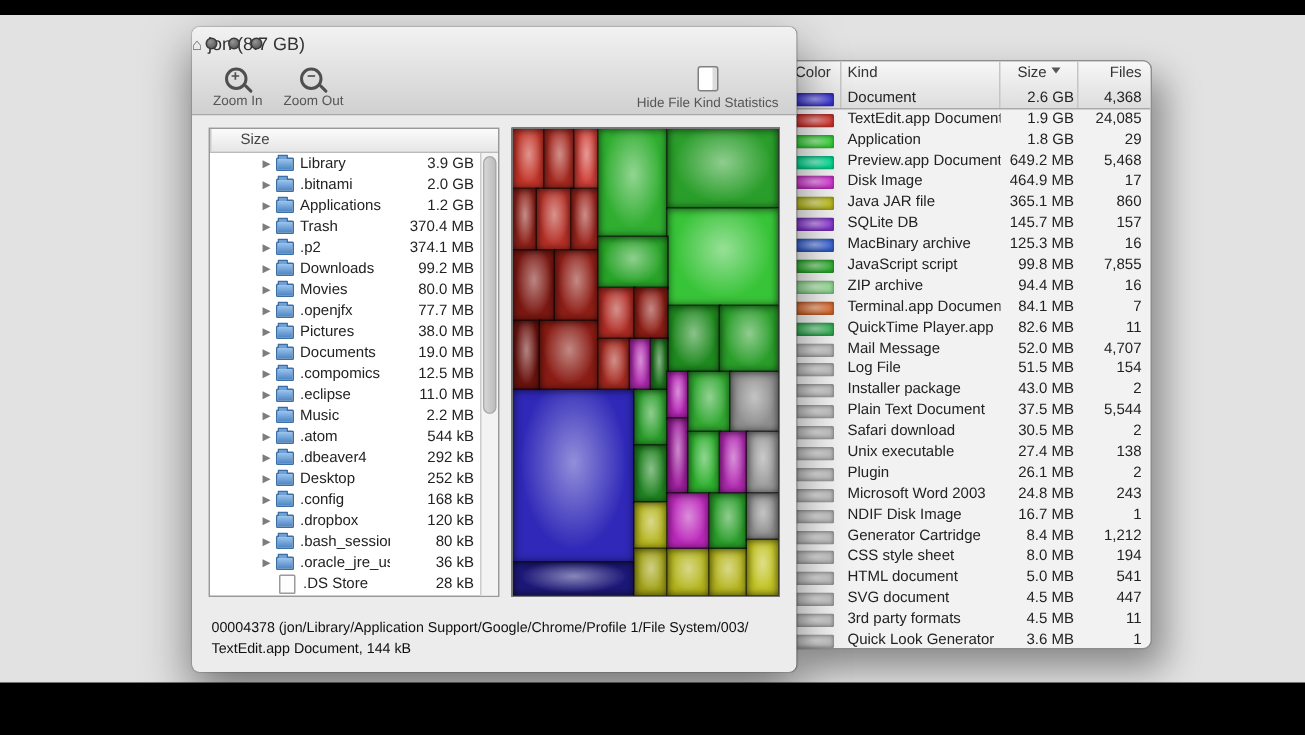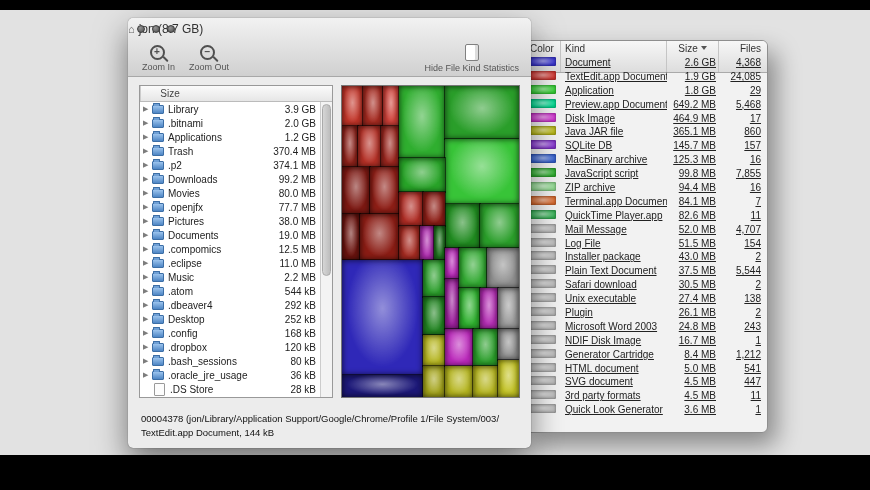--- a/index.html
+++ b/index.html
@@ -48,21 +48,21 @@
   
   .content{position:absolute;top:59px;left:0;right:0;bottom:44px;}
   .listpanel{position:absolute;left:11px;top:8px;width:194px;bottom:6px;
     background:#fff;border:1px solid #999;box-sizing:border-box;}
   .listheader{height:16px;display:flex;font-size:10px;color:#444;
     background:linear-gradient(#fbfbfb,#e6e6e6);border-bottom:1px solid #bbb;
     line-height:15px;box-sizing:border-box;}
   .lh-name{flex:1;padding-left:18px;}
   .lh-size{width:58px;border-left:1px solid #ccc;text-align:center;}
   .listrows{position:absolute;top:16px;bottom:0;left:0;right:12px;overflow:hidden;}
-  .flrow{display:flex;align-items:center;height:14px;font-size:10px;color:#222;padding-left:3px;}
+  .flrow{display:flex;align-items:center;height:14px;font-size:10px;color:#222;padding-left:3px;margin-left:32px;}
   .tri{width:9px;font-size:7px;color:#7d7d7d;flex:none;}
   .folder{width:12px;height:9px;margin-right:4px;flex:none;border-radius:1px;position:relative;
     background:linear-gradient(#9cc4ee,#4d85c4);border:1px solid #3c6ea6;box-sizing:border-box;}
   .folder::before{content:"";position:absolute;left:0;top:-3px;width:5px;height:2px;
     background:#6fa0d6;border:1px solid #3c6ea6;border-bottom:none;border-radius:1px 1px 0 0;}
   .fileicon{width:9px;height:11px;margin:0 5px 0 2px;flex:none;background:#fdfdfd;
     border:1px solid #9a9a9a;border-radius:1px;}
   .fname{flex:1;white-space:nowrap;overflow:hidden;}
   .fsize{width:56px;text-align:right;padding-right:4px;flex:none;}
   .flscrollbar{position:absolute;right:0;top:16px;bottom:0;width:12px;
@@ -88,21 +88,21 @@
   .statsheader{height:32px;display:flex;font-size:10px;color:#333;
     background:linear-gradient(#f7f7f7,#dddddd);border-bottom:1px solid #aaa;
     line-height:15px;box-sizing:border-box;}
   .sh-color{width:36px;padding-left:5px;border-right:1px solid #c5c5c5;box-sizing:border-box;}
   .sh-kind{flex:1;padding-left:4px;border-right:1px solid #c5c5c5;}
   .sh-size{width:52px;text-align:center;border-right:1px solid #c5c5c5;box-sizing:border-box;}
   .sortchev{display:inline-block;width:0;height:0;margin-left:3px;vertical-align:2px;
     border-left:3px solid transparent;border-right:3px solid transparent;border-top:4px solid #555;}
   .sh-files{width:48px;text-align:right;padding-right:6px;box-sizing:border-box;}
   .statsrows{position:absolute;top:16px;left:0;right:0;bottom:0;overflow:hidden;}
-  .strow{display:flex;align-items:flex-start;height:13.9px;font-size:10px;color:#222;text-decoration:underline;}
+  .strow{display:flex;align-items:flex-end;height:13.9px;font-size:10px;color:#222;}
   .swatchcell{width:36px;display:flex;justify-content:center;flex:none;}
   .swatch{width:26px;height:9px;border-radius:1px;box-shadow:inset 0 0 3px rgba(0,0,0,.45);}
   .kind{flex:1;padding-left:4px;white-space:nowrap;overflow:hidden;}
   .ssize{width:52px;text-align:right;padding-right:3px;white-space:nowrap;overflow:hidden;flex:none;box-sizing:border-box;}
   .sfiles{width:48px;text-align:right;padding-right:6px;flex:none;box-sizing:border-box;}
 </style>
 </head>
 <body>
 
 <div class="desktop"></div>
@@ -283,20 +283,28 @@
         <span class="ssize">16.7 MB</span>
         <span class="sfiles">1</span>
       </div>
       <div class="strow">
         <span class="swatchcell">
           <span class="swatch" style="background: radial-gradient(at 50% 45%, rgba(255, 255, 255, 0.5), rgba(255, 255, 255, 0) 70%), rgb(184, 184, 184);"></span>
         </span>
         <span class="kind">Generator Cartridge</span>
         <span class="ssize">8.4 MB</span>
         <span class="sfiles">1,212</span>
+      </div>
+      <div class="strow">
+        <span class="swatchcell">
+          <span class="swatch" style="background: radial-gradient(at 50% 45%, rgba(255, 255, 255, 0.5), rgba(255, 255, 255, 0) 70%), rgb(184, 184, 184);"></span>
+        </span>
+        <span class="kind">CSS style sheet</span>
+        <span class="ssize">8.0 MB</span>
+        <span class="sfiles">194</span>
       </div>
       <div class="strow">
         <span class="swatchcell">
           <span class="swatch" style="background: radial-gradient(at 50% 45%, rgba(255, 255, 255, 0.5), rgba(255, 255, 255, 0) 70%), rgb(184, 184, 184);"></span>
         </span>
         <span class="kind">HTML document</span>
         <span class="ssize">5.0 MB</span>
         <span class="sfiles">541</span>
       </div>
       <div class="strow">

